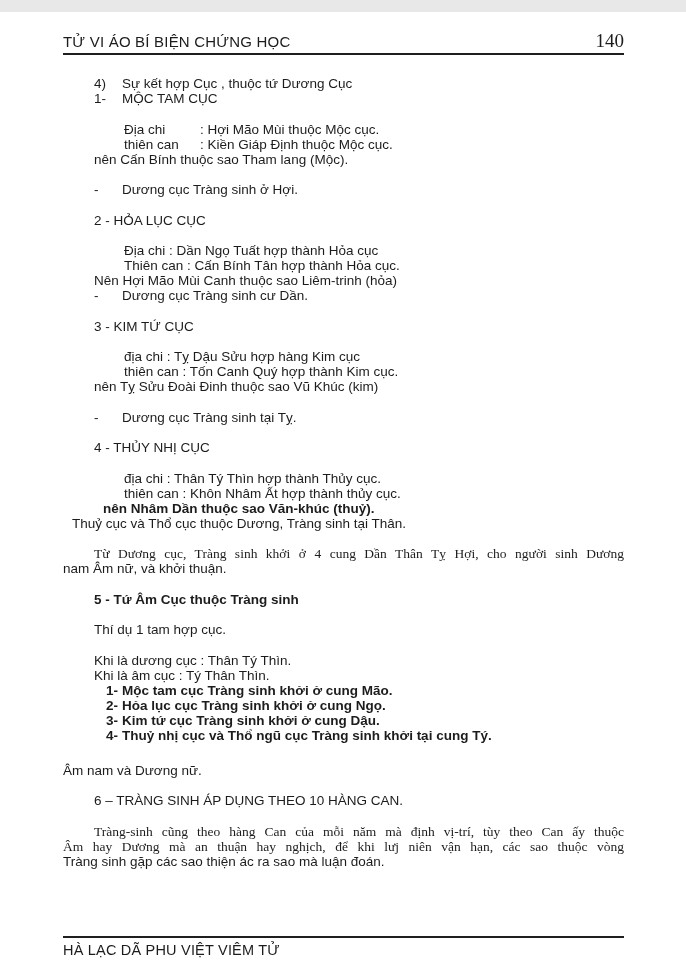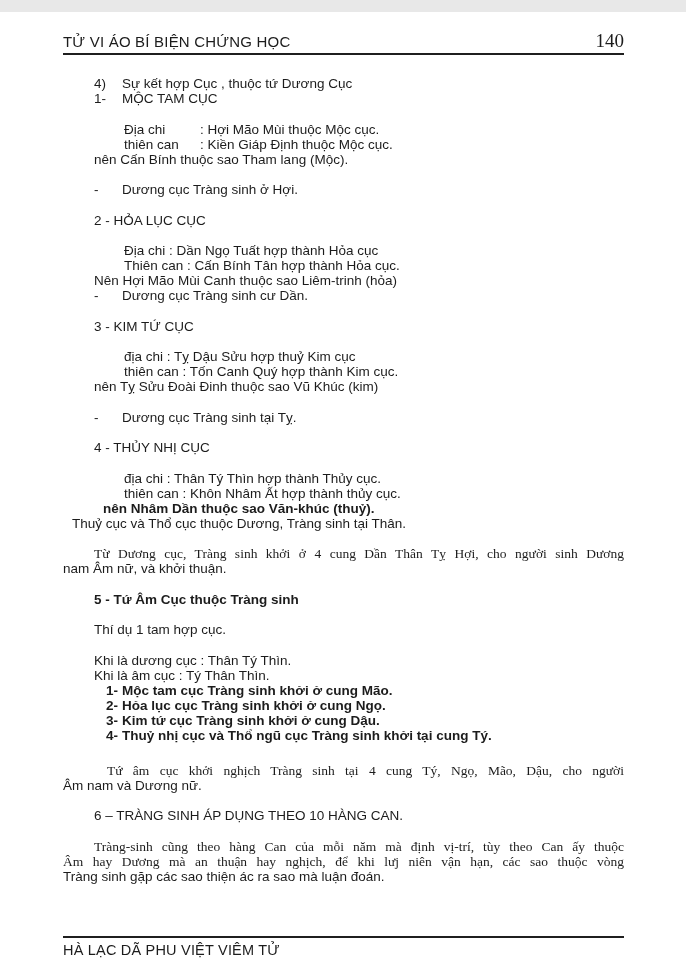--- a/index.html
+++ b/index.html
@@ -67,21 +67,21 @@
       <div class="gap"></div>
       <div class="line lvl-indent">2 - HỎA LỤC CỤC</div>
       <div class="gap"></div>
       <div class="line lvl-data">Địa chi : Dần Ngọ Tuất hợp thành Hỏa cục</div>
       <div class="line lvl-data">Thiên can : Cấn Bính Tân hợp thành Hỏa cục.</div>
       <div class="line lvl-indent">Nên Hợi Mão Mùi Canh thuộc sao Liêm-trinh (hỏa)</div>
       <div class="line lvl-indent"><span class="marker wide">-</span><span>Dương cục Tràng sinh cư Dần.</span></div>
       <div class="gap"></div>
       <div class="line lvl-indent">3 - KIM TỨ CỤC</div>
       <div class="gap"></div>
-      <div class="line lvl-data">địa chi : Tỵ Dậu Sửu hợp thuỷ Kim cục</div>
+      <div class="line lvl-data">địa chi : Tỵ Dậu Sửu hợp hàng Kim cục</div>
       <div class="line lvl-data">thiên can : Tốn Canh Quý hợp thành Kim cục.</div>
       <div class="line lvl-indent">nên Tỵ Sửu Đoài Đinh thuộc sao Vũ Khúc (kim)</div>
       <div class="gap"></div>
       <div class="line lvl-indent"><span class="marker wide">-</span><span>Dương cục Tràng sinh tại Tỵ.</span></div>
       <div class="gap"></div>
       <div class="line lvl-indent">4 - THỦY NHỊ CỤC</div>
       <div class="gap"></div>
       <div class="line lvl-data">địa chi : Thân Tý Thìn hợp thành Thủy cục.</div>
       <div class="line lvl-data">thiên can : Khôn Nhâm Ất hợp thành thủy cục.</div>
       <div class="line lvl-indent2">nên Nhâm Dần thuộc sao Văn-khúc (thuỷ).</div>
@@ -94,21 +94,20 @@
       <div class="gap"></div>
       <div class="line lvl-indent">Thí dụ 1 tam hợp cục.</div>
       <div class="gap"></div>
       <div class="line lvl-indent">Khi là dương cục : Thân Tý Thìn.</div>
       <div class="line lvl-indent">Khi là âm cục : Tý Thân Thìn.</div>
       <div class="line lvl-numlist"><span class="marker narrow">1-</span><span>Mộc tam cục Tràng sinh khởi ở cung Mão.</span></div>
       <div class="line lvl-numlist"><span class="marker narrow">2-</span><span>Hỏa lục cục Tràng sinh khởi ở cung Ngọ.</span></div>
       <div class="line lvl-numlist"><span class="marker narrow">3-</span><span>Kim tứ cục Tràng sinh khởi ở cung Dậu.</span></div>
       <div class="line lvl-numlist"><span class="marker narrow">4-</span><span>Thuỷ nhị cục và Thổ ngũ cục Tràng sinh khởi tại cung Tý.</span></div>
       <div class="gap large"></div>
-      <div class="line lvl-para2 just">Tứ âm cục khởi nghịch Tràng sinh tại 4 cung Tý, Ngọ, Mão, Dậu, cho người</div>
       <div class="line lvl-flush">Âm nam và Dương nữ.</div>
       <div class="gap"></div>
       <div class="line lvl-indent">6 – TRÀNG SINH ÁP DỤNG THEO 10 HÀNG CAN.</div>
       <div class="gap"></div>
       <div class="line lvl-indent just">Tràng-sinh cũng theo hàng Can của mỗi năm mà định vị-trí, tùy theo Can ấy thuộc</div>
       <div class="line lvl-flush just">Âm hay Dương mà an thuận hay nghịch, để khi lưj niên vận hạn, các sao thuộc vòng</div>
       <div class="line lvl-flush">Tràng sinh gặp các sao thiện ác ra sao mà luận đoán.</div>
     </div>
 
   <div class="footer">

